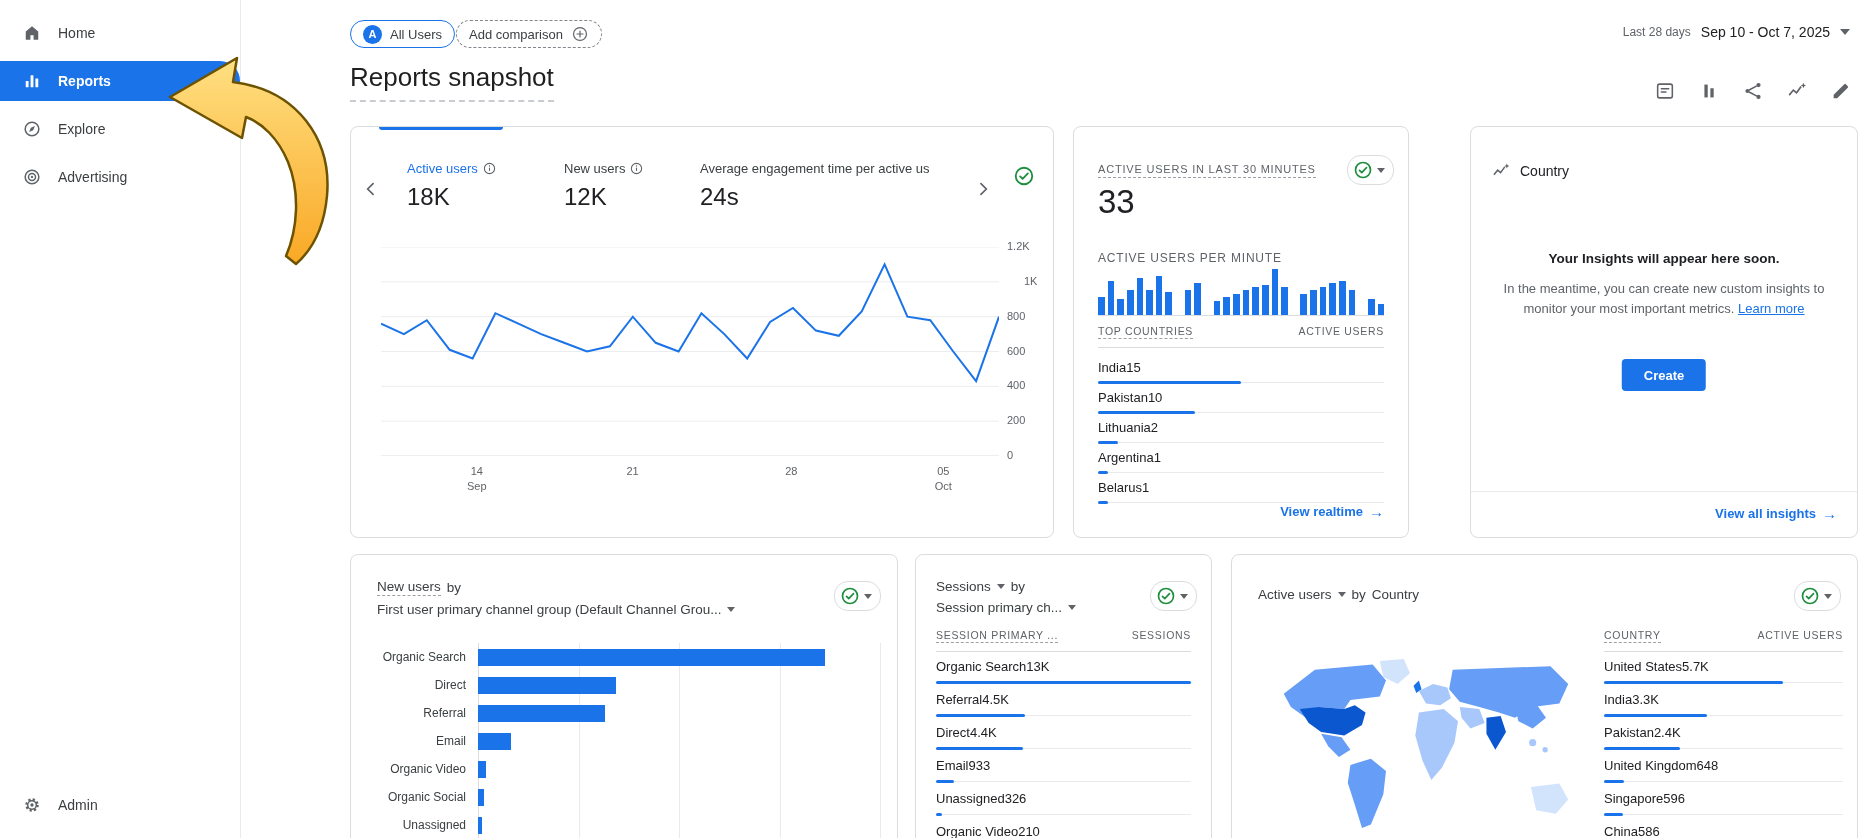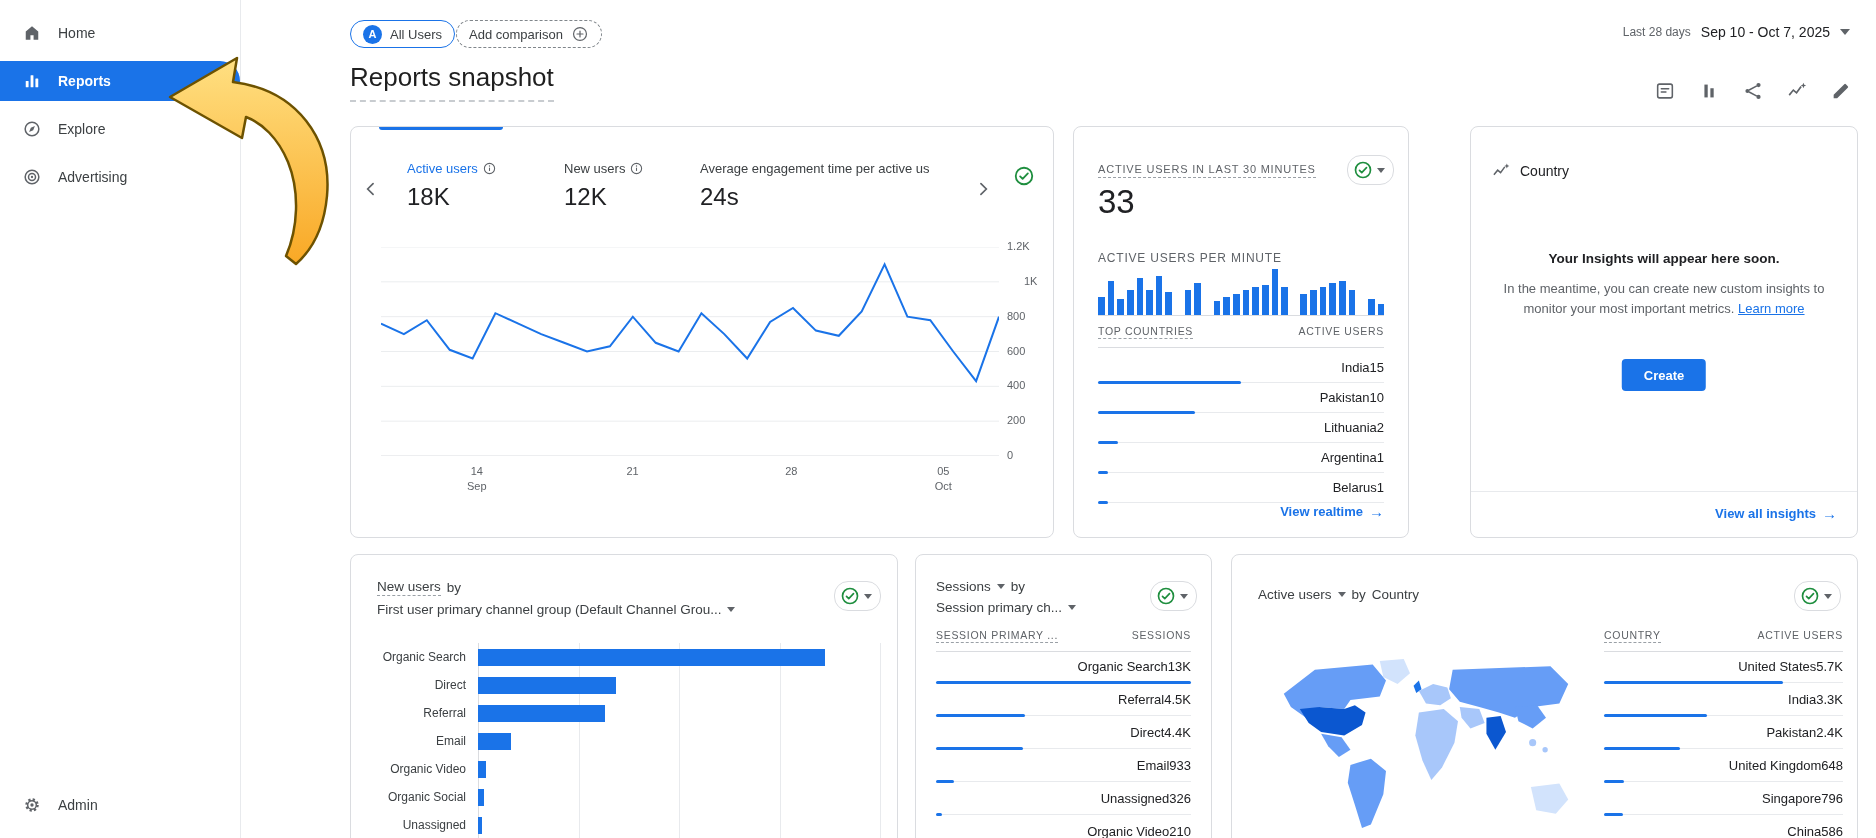--- a/index.html
+++ b/index.html
@@ -77,21 +77,21 @@
   #rt-value{position:absolute;left:24px;top:56px;font-size:33px;color:#202124;}
   #rt-permin{position:absolute;left:24px;top:124px;font-size:12px;letter-spacing:.8px;color:#5f6368;}
   #minute-bars{position:absolute;left:24px;right:24px;top:142px;height:46px;display:flex;
     align-items:flex-end;gap:3px;border-bottom:1px solid #dadce0;}
   .mbar{width:8px;background:#1a73e8;}
   .dim-head{position:absolute;display:flex;justify-content:space-between;font-size:10.5px;
     letter-spacing:.7px;color:#5f6368;padding-bottom:8px;border-bottom:1px solid #dadce0;}
   .dashed-head{border-bottom:1px dashed #9aa0a6;padding-bottom:1px;text-align:right;}
   #rt-head{left:24px;right:24px;top:198px;}
   #realtime-rows{position:absolute;left:24px;right:24px;top:226px;}
-  .dim-row{position:relative;display:flex;justify-content:flex-end;align-items:center;
+  .dim-row{position:relative;display:flex;justify-content:flex-start;align-items:center;
     height:29px;border-bottom:1px solid #e8eaed;font-size:13px;color:#202124;}
   .dim-progress{position:absolute;left:0;bottom:-2px;height:3px;background:#1a73e8;border-radius:2px;}
   #sessions-rows .dim-row,#countries-rows .dim-row{height:32px;}
   .view-link{position:absolute;color:#1a73e8;font-size:13px;font-weight:700;display:flex;
     align-items:center;gap:6px;cursor:pointer;}
   .link-arrow{font-size:15px;}
 
   
   .ins-head{position:absolute;left:20px;top:34px;display:flex;gap:9px;align-items:center;
     font-size:14px;color:#202124;}
@@ -619,21 +619,21 @@
             <span class="dim-value">2.4K</span>
             <i class="dim-progress" style="width: 32%;"></i>
           </div>
           <div class="dim-row">
             <span class="dim-label">United Kingdom</span>
             <span class="dim-value">648</span>
             <i class="dim-progress" style="width: 8.5%;"></i>
           </div>
           <div class="dim-row">
             <span class="dim-label">Singapore</span>
-            <span class="dim-value">796</span>
+            <span class="dim-value">596</span>
             <i class="dim-progress" style="width: 7.8%;"></i>
           </div>
           <div class="dim-row">
             <span class="dim-label">China</span>
             <span class="dim-value">586</span>
           </div>
         </div>
     </section>
 
   </main>

